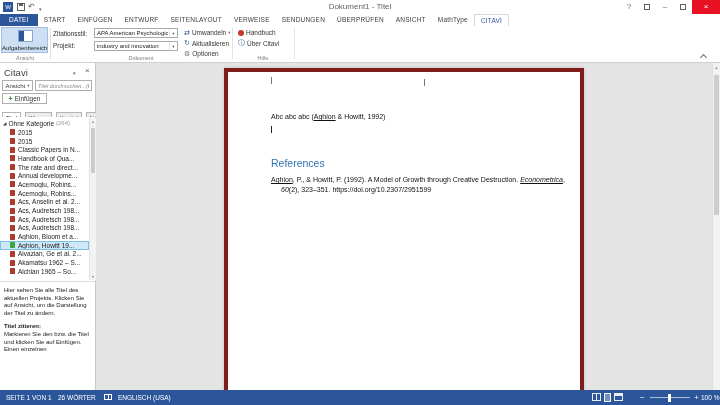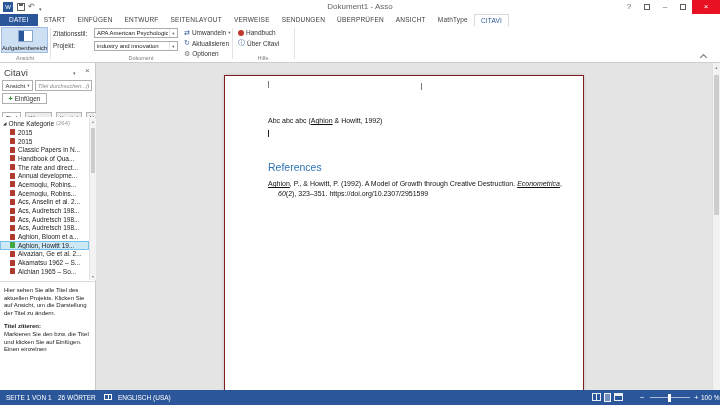--- a/index.html
+++ b/index.html
@@ -81,22 +81,22 @@
   #tree-scroll .arr { position:absolute; left:0; width:6px; text-align:center; font-size:4px; color:#888; }
   #tree-thumb { position:absolute; left:1px; top:10px; width:4px; height:45px; background:#CCC; }
   #panel-splitter { left:0; top:218px; width:96px; height:1px; background:#DADADA; }
   #panel-help { left:0; top:221px; width:95px; height:106px; padding:3px 4px; font-size:6px; line-height:7.6px;
     color:#222; overflow:hidden; }
   #panel-help .hp { margin-bottom:6px; }
   #panel-help .ht { font-weight:bold; }
 
   
   #docarea { left:96px; top:63px; width:616px; height:327px; background:#E4E4E4; overflow:hidden; }
-  #page { position:absolute; left:128px; top:12px; width:360px; height:330px; background:#fff;
-    border:1px solid #7f1d1d; box-shadow:0 0 3px rgba(0,0,0,0.15); }
+  #page { position:absolute; left:128px; top:5px; width:360px; height:330px; background:#fff;
+    border:4px solid #7f1d1d; box-shadow:0 0 3px rgba(0,0,0,0.15); }
   .fmark { position:absolute; width:1px; height:7px; background:#777; }
   #body-line { position:absolute; left:43px; top:41px; font-size:7px; color:#111; white-space:nowrap; }
   #body-line .u { text-decoration:underline; }
   #caret { position:absolute; left:43px; top:54px; width:1px; height:7px; background:#222; }
   #refs-heading { position:absolute; left:43px; top:85px; font-size:10.5px; color:#2E74B5; }
   #ref-para { position:absolute; left:43px; top:103px; width:300px; font-size:7px; line-height:9.5px;
     color:#111; padding-left:10px; text-indent:-10px; }
   #ref-para .u { text-decoration:underline; }
   #ref-para .it { font-style:italic; }
   #ref-para .itu { font-style:italic; text-decoration:underline; }
@@ -124,21 +124,21 @@
   #zoom-label { left:701px; }
 </style>
 </head>
 <body>
 
 <div class="abs" id="titlebar">
   <div class="abs" id="word-logo">W</div>
   <span class="abs" id="save-icon"></span>
   <span class="abs qat-ico" id="undo-icon">↶</span>
   <span class="abs qat-ico" id="qat-dd">▾</span>
-  <div class="abs" id="win-title">Dokument1 - Asso</div>
+  <div class="abs" id="win-title">Dokument1 - Titel</div>
   <div class="abs" id="winbtns">
     <div class="wbtn">?</div>
     <div class="wbtn">
         <span class="sq"></span>
       </div>
     <div class="wbtn">–</div>
     <div class="wbtn">
         <span class="sq"></span>
       </div>
     <div class="wbtn close">×</div>

